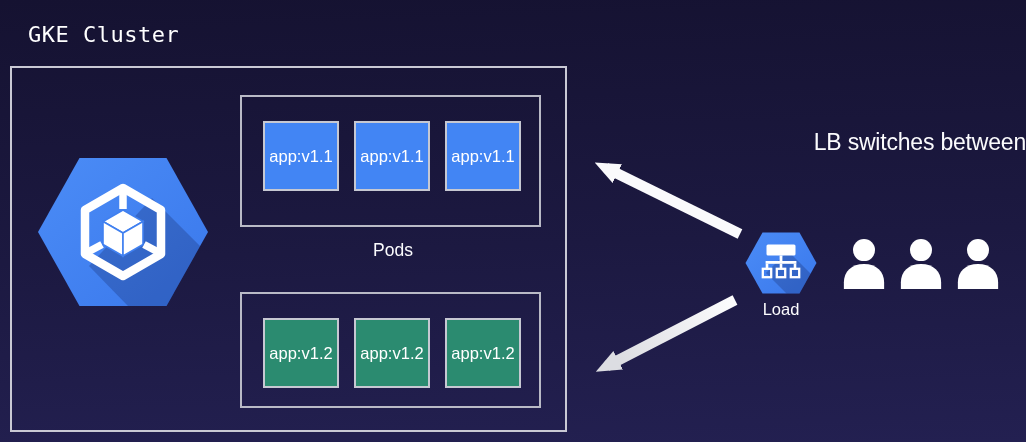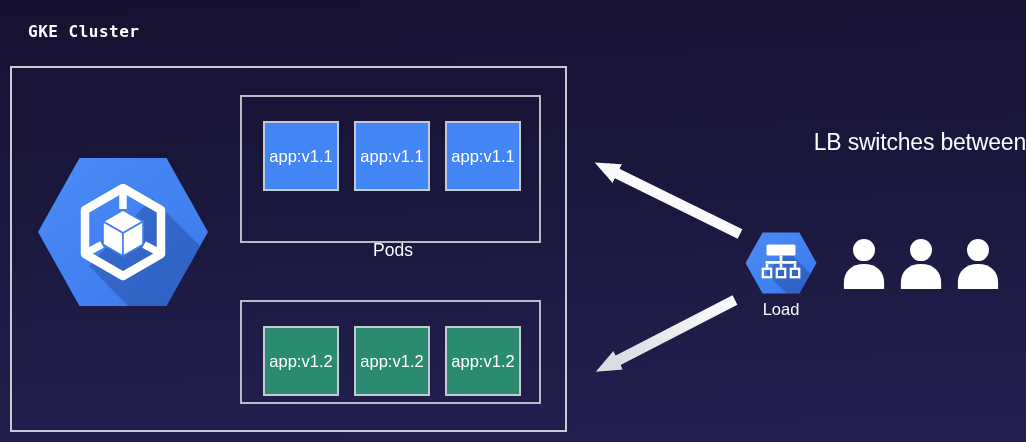--- a/index.html
+++ b/index.html
@@ -7,39 +7,39 @@
     position:relative;
     width:1026px;height:442px;
     overflow:hidden;
     background:linear-gradient(178deg, var(--background-top,#151231) 0%, #1c1941 55%, var(--background-bottom,#232051) 100%);
     font-family:"Liberation Sans",sans-serif;
     color:#f5f5f8;
   }
   .diagram-title{
     position:absolute;left:28px;top:22px;
     font-family:"DejaVu Sans Mono",monospace;
-    font-weight:bold;font-size:16px;letter-spacing:.5px;color:#ffffff;
+    font-weight:normal;font-size:22px;letter-spacing:.5px;color:#ffffff;
   }
   .cluster-box{
     position:absolute;left:10px;top:66px;width:553px;height:362px;
     border:2px solid var(--box-border,#c9c9d4);
   }
   .k8s-logo{position:absolute;left:24px;top:88px;width:174px;height:152px;}
   .k8s-label{
     position:absolute;left:10px;top:248px;width:204px;
     text-align:center;font-size:17.5px;color:#fcfcfe;
   }
   .pods-group{
     position:absolute;left:228px;width:301px;
     border:2px solid #b9bac6;
     box-sizing:border-box;
     display:flex;gap:15px;padding:24px 0 0 21px;
   }
-  .pods-group.top{top:27px;height:148px;}
-  .pods-group.bottom{top:232px;height:104px;}
+  .pods-group.top{top:27px;height:132px;}
+  .pods-group.bottom{top:224px;height:116px;}
   .pod{
     width:76px;height:70px;
     border:2px solid #c6c8d2;box-sizing:border-box;
     display:flex;align-items:center;justify-content:center;
     font-size:16.5px;color:#ffffff;white-space:nowrap;
   }
   .pods-label{
     position:absolute;left:331px;top:172px;width:100px;
     text-align:center;font-size:17.5px;color:#fcfcfe;
   }

